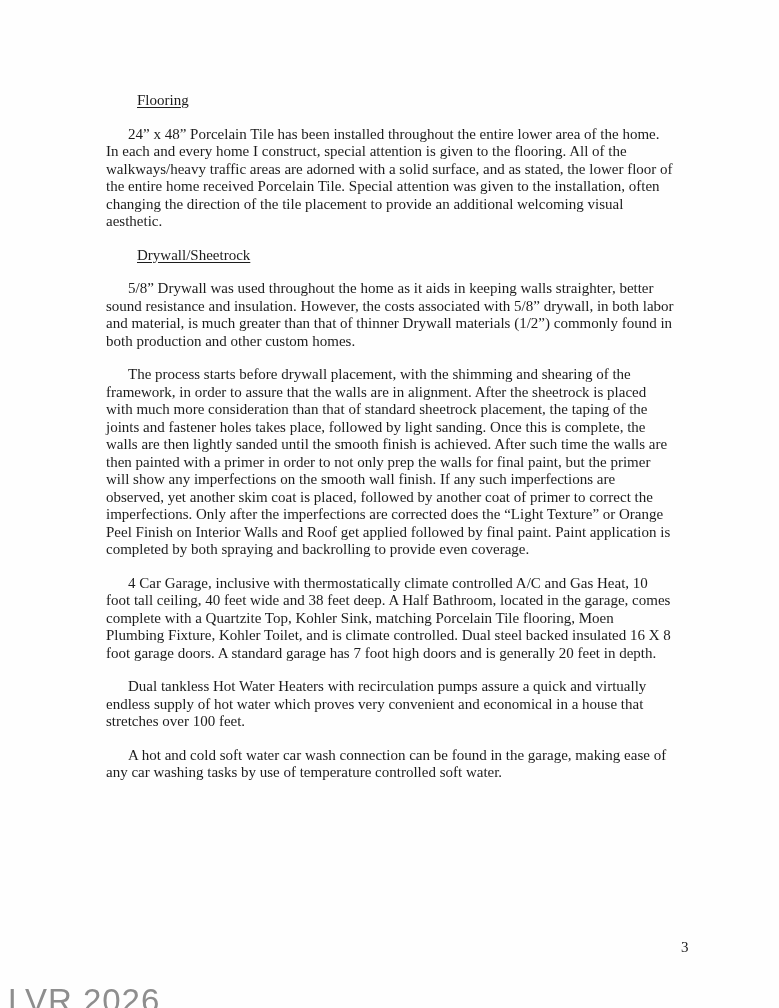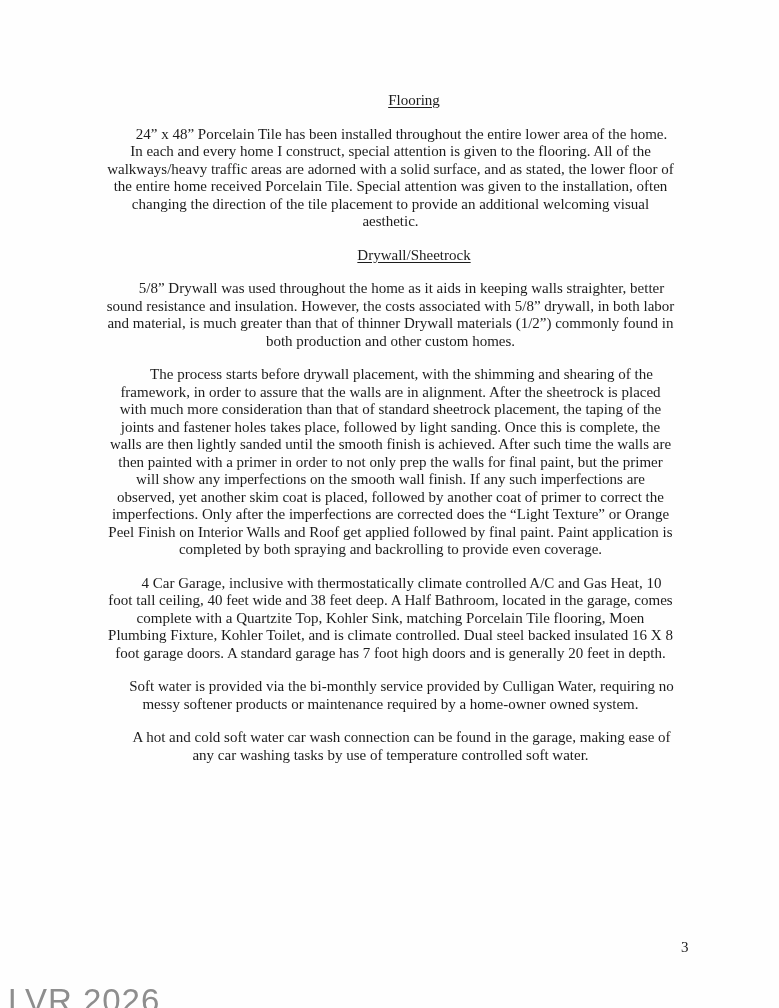--- a/index.html
+++ b/index.html
@@ -16,21 +16,21 @@
   }
   .content {
     position: absolute;
     left: 90px;
     top: 92px;
     width: 601px;
     font-family: "Liberation Serif", serif;
     font-size: 15px;
     line-height: 17.5px;
     color: #1c1c1c;
-    text-align: center;
+    text-align: left;
   }
   .section-heading {
     font-size: 15px;
     font-weight: normal;
     line-height: 17.5px;
     margin: 0 0 9px 47px;
     text-decoration: underline;
     text-underline-offset: 2px;
   }
   section + section .section-heading {
@@ -72,21 +72,21 @@
     </section>
 
     <section>
       <h2 class="section-heading">Drywall/Sheetrock</h2>
       <p>5/8” Drywall was used throughout the home as it aids in keeping walls straighter, better sound resistance and insulation. However, the costs associated with 5/8” drywall, in both labor and material, is much greater than that of thinner Drywall materials (1/2”) commonly found in both production and other custom homes.</p>
       <p>The process starts before drywall placement, with the shimming and shearing of the framework, in order to assure that the walls are in alignment. After the sheetrock is placed with much more consideration than that of standard sheetrock placement, the taping of the joints and fastener holes takes place, followed by light sanding. Once this is complete, the walls are then lightly sanded until the smooth finish is achieved. After such time the walls are then painted with a primer in order to not only prep the walls for final paint, but the primer will show any imperfections on the smooth wall finish. If any such imperfections are observed, yet another skim coat is placed, followed by another coat of primer to correct the imperfections. Only after the imperfections are corrected does the “Light Texture” or Orange Peel Finish on Interior Walls and Roof get applied followed by final paint. Paint application is completed by both spraying and backrolling to provide even coverage.</p>
     </section>
 
     <section>
       <p>4 Car Garage, inclusive with thermostatically climate controlled A/C and Gas Heat, 10 foot tall ceiling, 40 feet wide and 38 feet deep. A Half Bathroom, located in the garage, comes complete with a Quartzite Top, Kohler Sink, matching Porcelain Tile flooring, Moen Plumbing Fixture, Kohler Toilet, and is climate controlled. Dual steel backed insulated 16 X 8 foot garage doors. A standard garage has 7 foot high doors and is generally 20 feet in depth.</p>
-      <p>Soft water is provided via the bi-monthly service provided by Culligan Water, requiring no messy softener products or maintenance required by a home-owner owned system.</p>
+      <p>Dual tankless Hot Water Heaters with recirculation pumps assure a quick and virtually endless supply of hot water which proves very convenient and economical in a house that stretches over 100 feet.</p>
       <p>A hot and cold soft water car wash connection can be found in the garage, making ease of any car washing tasks by use of temperature controlled soft water.</p>
     </section>
 
   </div>
 
   <div class="page-number">3</div>
 
   <div class="watermark">LVR 2026</div>
 
 </div>

